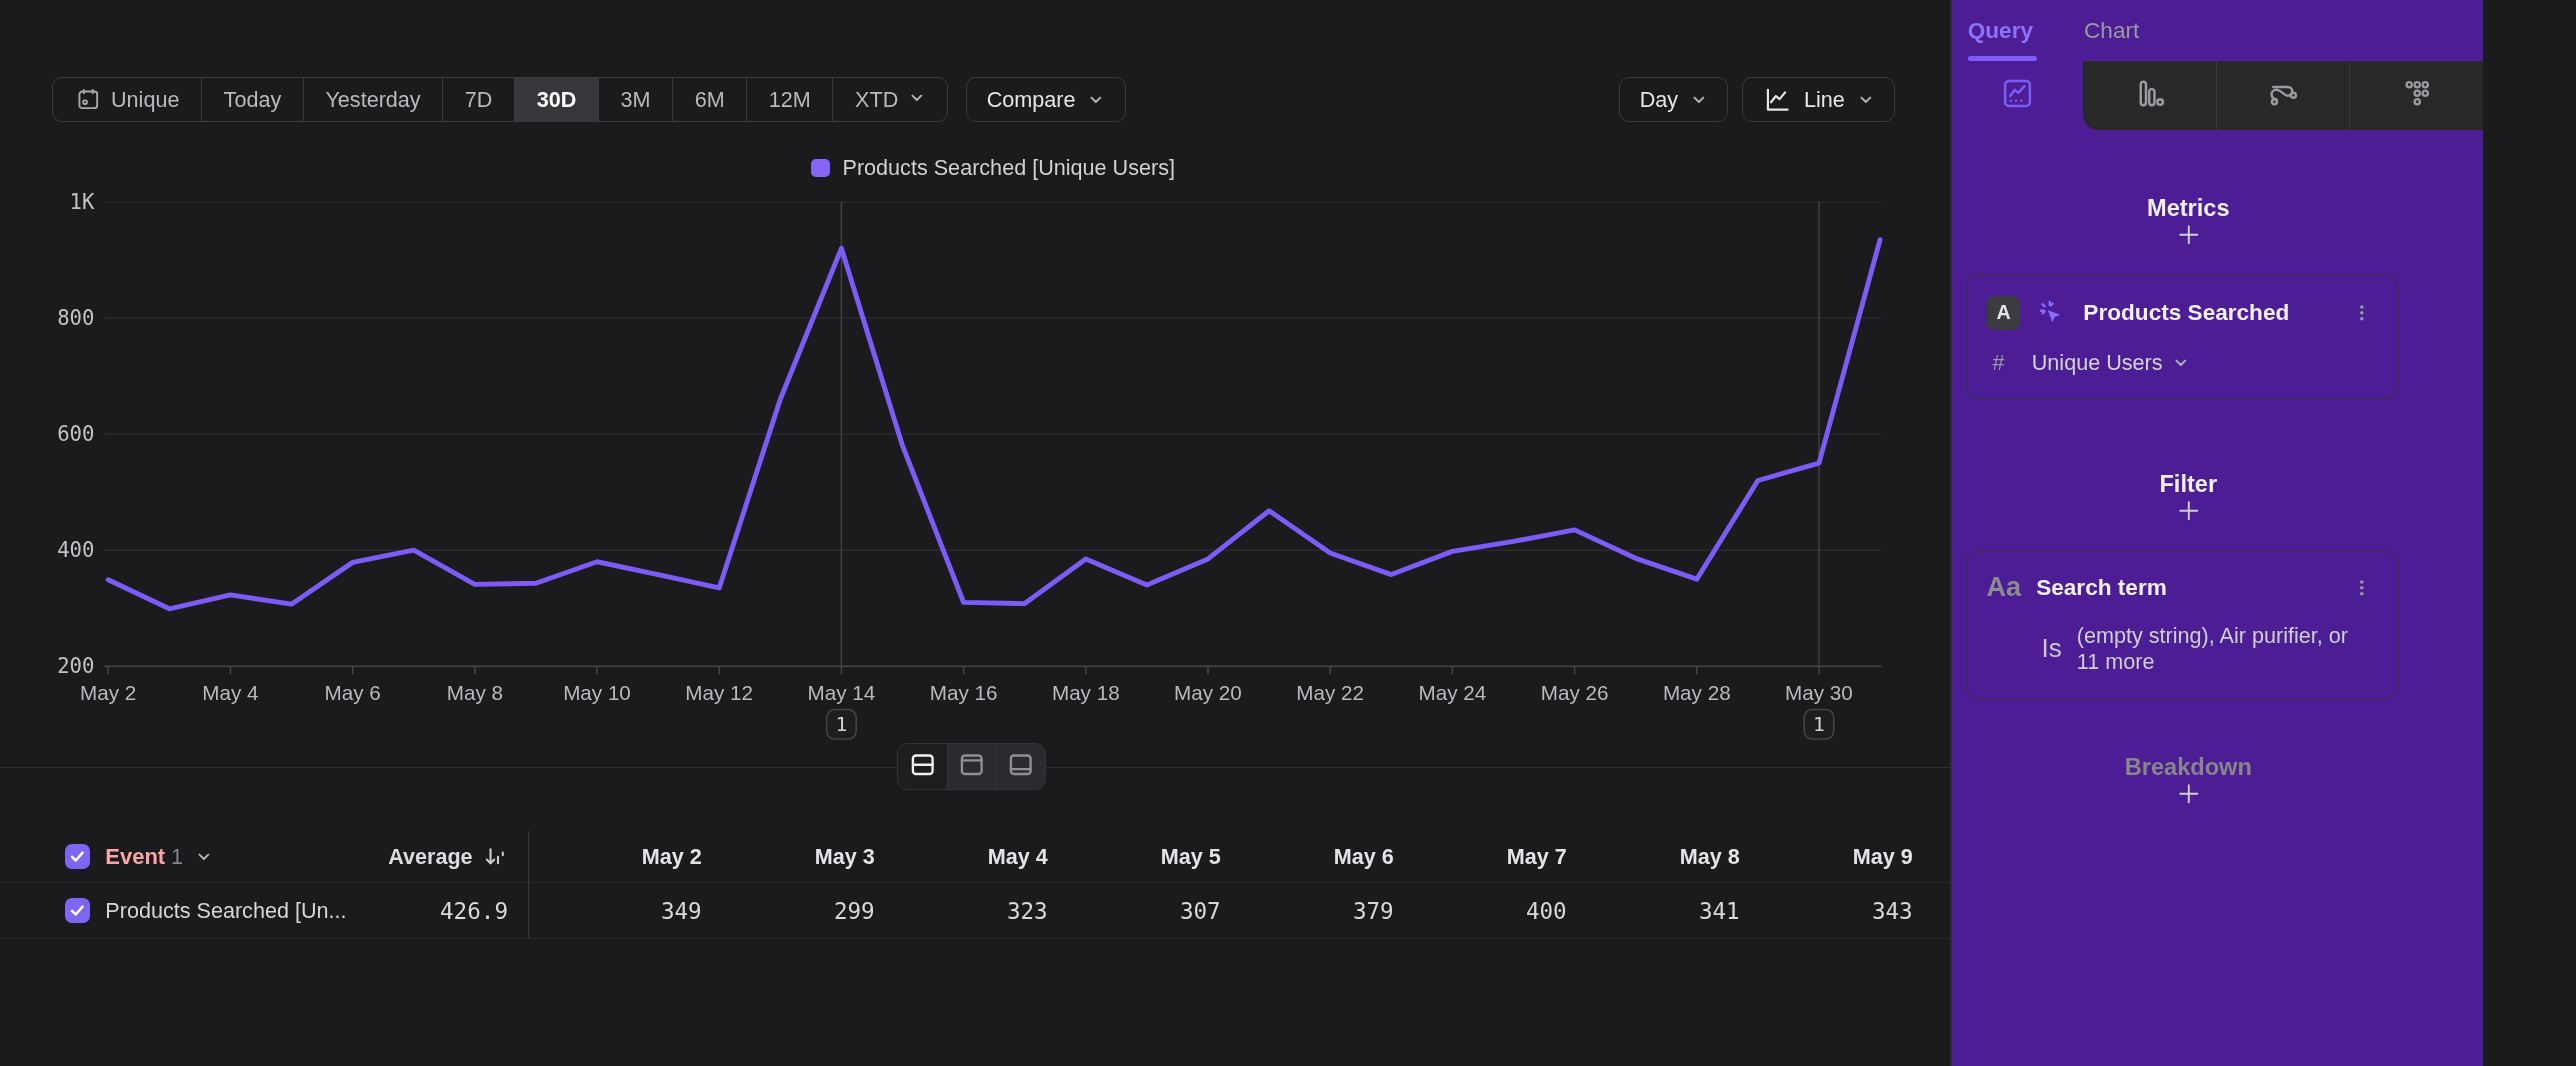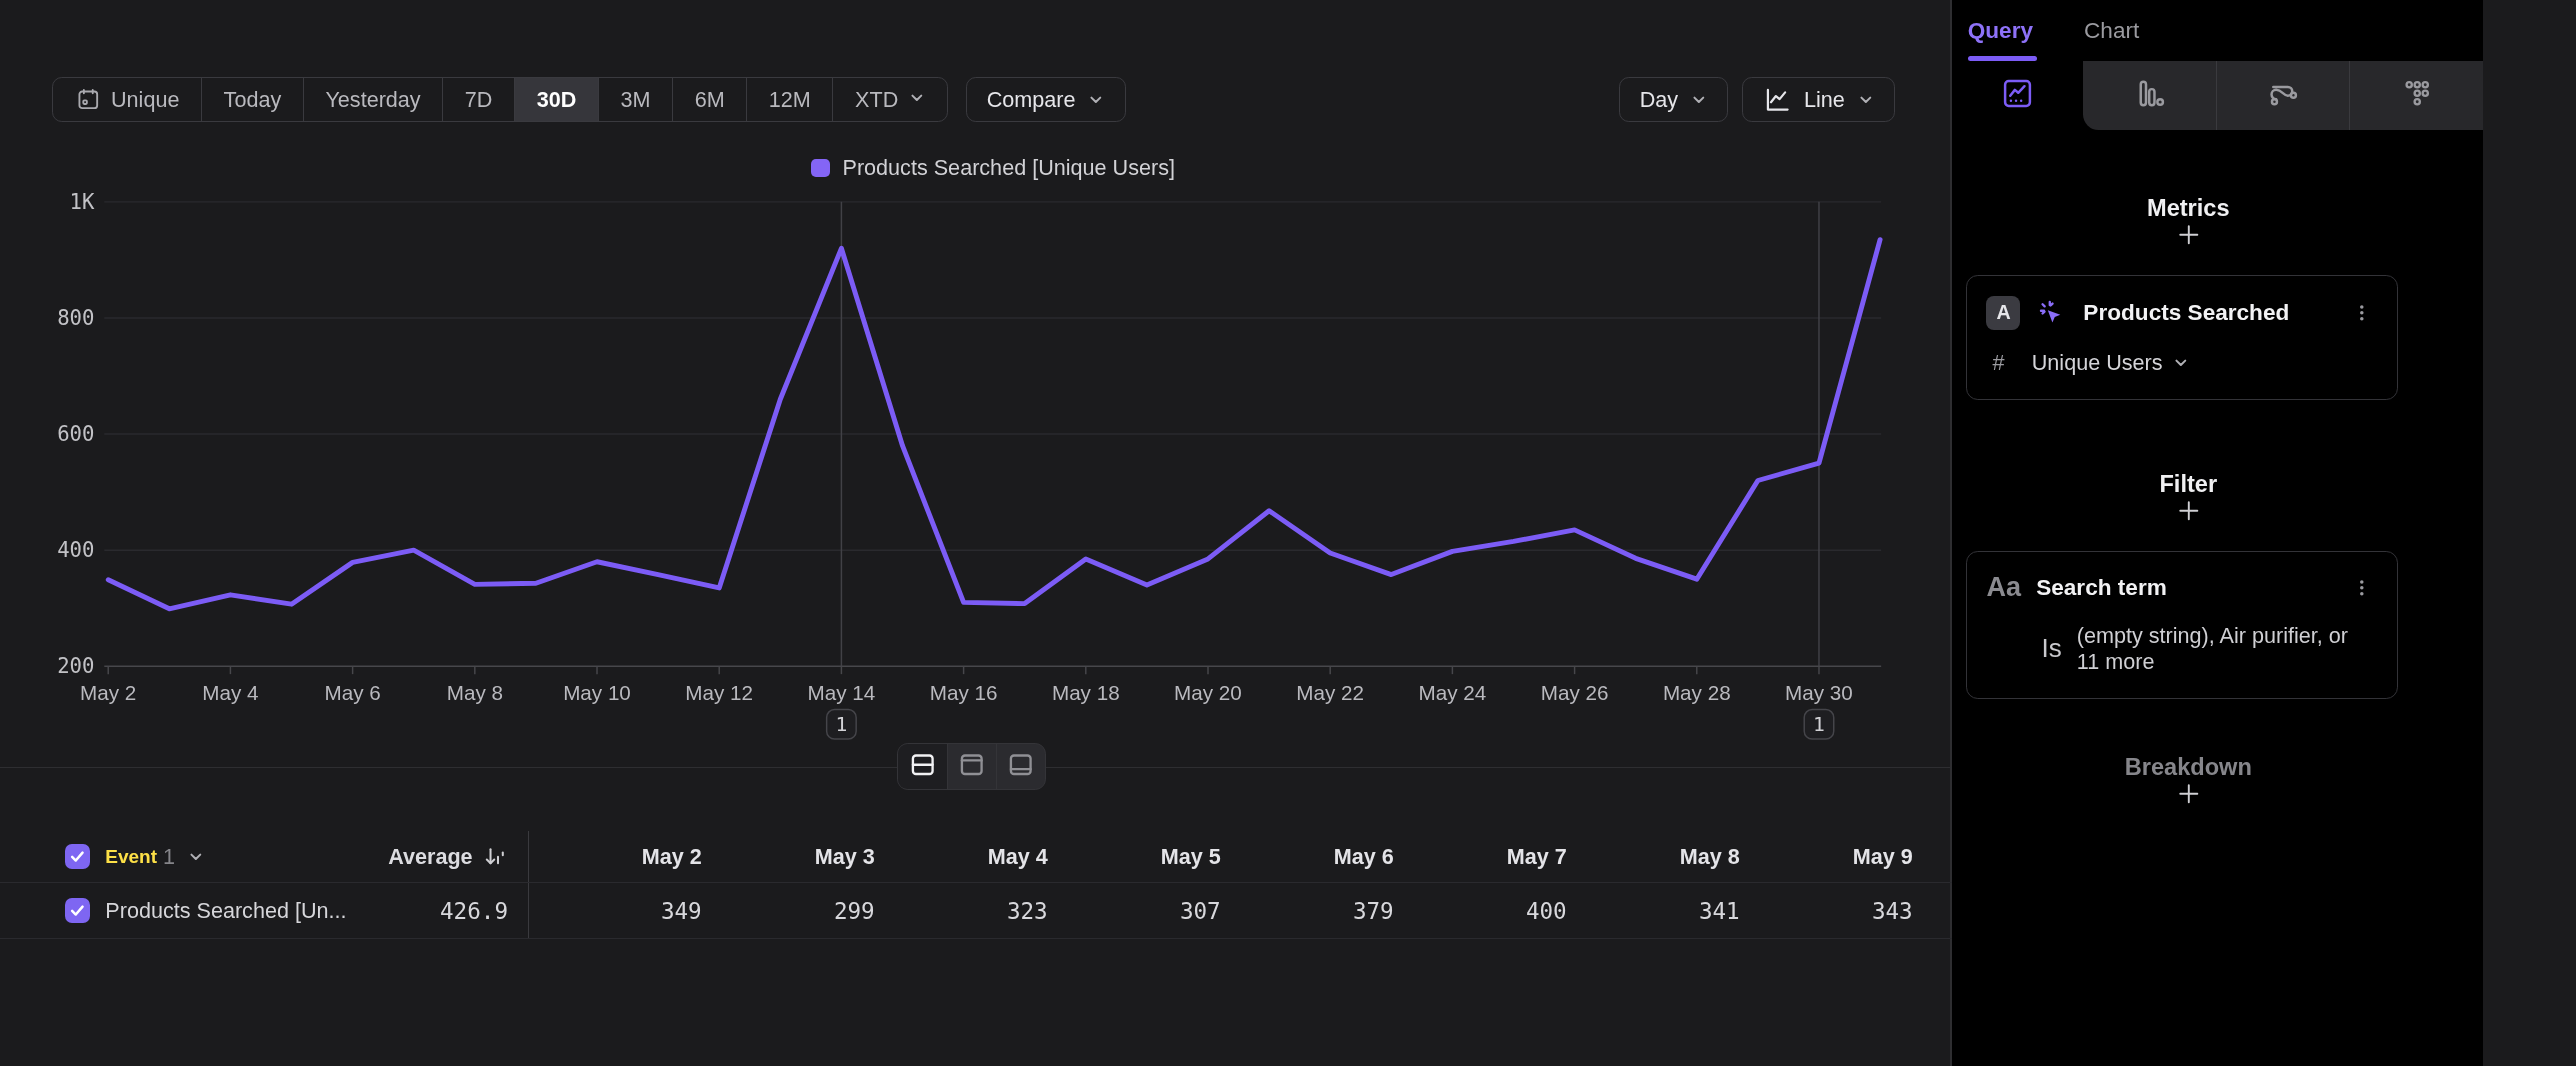--- a/index.html
+++ b/index.html
@@ -2,21 +2,21 @@
 <html><head>
 <meta charset="utf-8">
 <style>
   * { margin:0; padding:0; box-sizing:border-box; }
   html,body { width:2576px; height:1067px; background:#1b1b1d; overflow:hidden;
     font-family:"Liberation Sans", sans-serif; -webkit-font-smoothing:antialiased; }
   .mono { font-family:"DejaVu Sans Mono", monospace; }
 
   .app { display:flex; width:2576px; height:1067px; }
   .main { position:relative; width:1952px; height:1067px; border-right:2px solid #2e2e31; }
-  .panel { position:relative; width:531px; height:1067px; background:#000000; }
+  .panel { position:relative; width:531px; height:1067px; background:#4c1d95; }
 
   
   .toolbar { position:absolute; top:77px; left:52px; right:55px; display:flex; align-items:center; justify-content:space-between; }
   .tb-left { display:flex; align-items:center; }
   .range-group { display:flex; align-items:stretch; height:45px; border:1px solid #3a3a3f; border-radius:9.8px; overflow:hidden; }
   .range-btn { display:flex; align-items:center; gap:9.8px; padding:0 21.6px; font-size:21.6px; color:#b9b9be; cursor:pointer; border-left:1px solid #3a3a3f; white-space:nowrap; }
   .range-btn:first-child { border-left:none; }
   .range-btn.active { background:#36363b; color:#ffffff; font-weight:bold; }
   .btn { display:flex; align-items:center; gap:11.8px; height:45px; padding:0 19.7px; border:1px solid #3a3a3f; border-radius:9.8px; font-size:21.6px; color:#e6e6ea; cursor:pointer; white-space:nowrap; }
   .compare-btn { margin-left:17.7px; }
@@ -42,21 +42,21 @@
   
   .table { position:absolute; top:831px; left:0; width:1952px; }
   .t-row { display:flex; align-items:center; }
   .t-head { height:51px; }
   .t-body { height:57px; border-top:1px solid #2a2a2e; border-bottom:1px solid #2a2a2e; }
   .cell-event { flex:0 0 295px; margin-left:65px; display:flex; align-items:center; gap:15.7px; }
   .cell-avg { flex:0 0 148px; display:flex; align-items:center; justify-content:flex-end; gap:9.8px; }
   .t-vdivider { align-self:stretch; width:1px; background:#3a3a3e; margin-left:19.7px; }
   .cell-day { flex:0 0 173px; text-align:right; }
   .checkbox { width:24.6px; height:24.6px; border-radius:6.9px; background:#7e66f2; display:flex; align-items:center; justify-content:center; cursor:pointer; flex:none; }
-  .ev-label { font-size:19px; color:#fde047; font-weight:bold; }
+  .ev-label { font-size:22px; color:#fca5a5; font-weight:bold; }
   .ev-count { font-size:21.6px; color:#85858a; margin-left:-5.9px; }
   .avg-label { font-size:21.6px; color:#dcdce0; font-weight:bold; }
   .day-head { font-size:21.6px; color:#e4e4e8; font-weight:bold; }
   .row-name { font-size:21.6px; color:#d6d6da; white-space:nowrap; }
   .num { font-size:22.6px; color:#d8d8dc; }
 
   
   .panel-tabs { display:flex; gap:51px; padding:17.7px 0 0 15.7px; height:61px; }
   .p-tab { position:relative; font-size:22.6px; color:#9a9a9f; cursor:pointer; padding-bottom:15.7px; }
   .p-tab.active { color:#8e72f8; font-weight:bold; }

